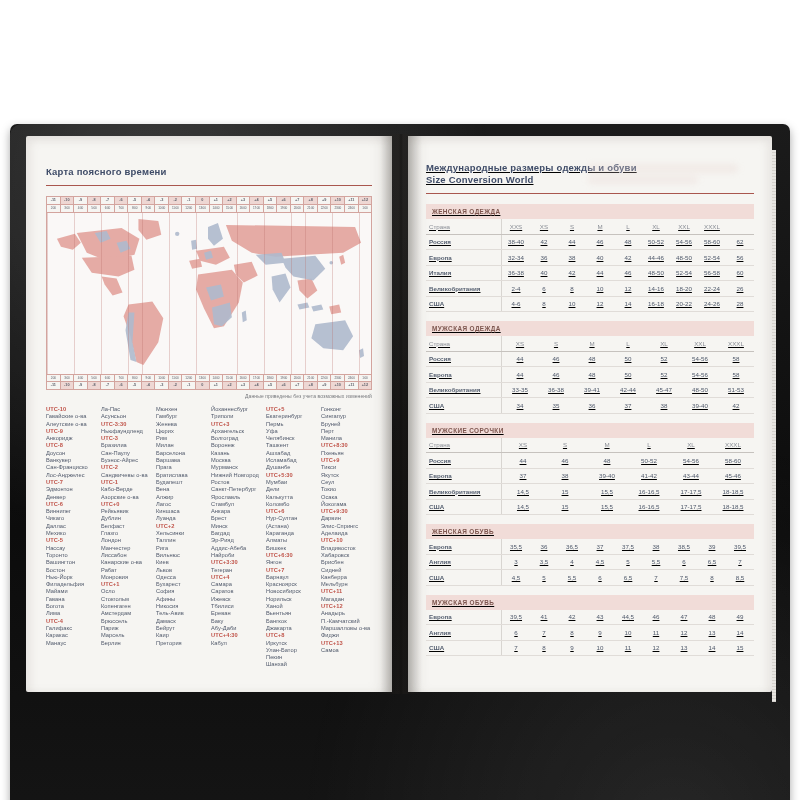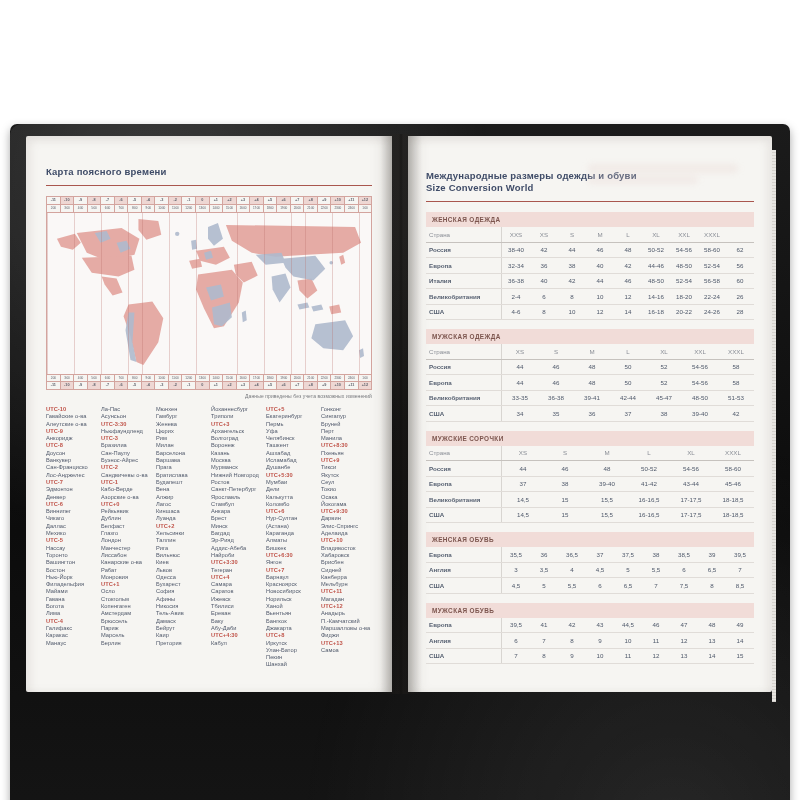--- a/index.html
+++ b/index.html
@@ -447,21 +447,21 @@
               <div class="tz-item">Маршалловы о-ва</div>
               <div class="tz-item">Фиджи</div>
               <div class="tz-item utc">UTC+13</div>
               <div class="tz-item">Самоа</div>
             </div>
           </div>
       </div>
     </div>
 
     <div class="page right">
-      <div class="page-inner" style="padding:20px 18px;">
+      <div class="page-inner" style="padding:12px 18px;text-decoration:underline;">
         <div class="ghost" style="left:180px; top:28px; width:150px; height:9px;"></div>
         <div class="ghost" style="left:180px; top:40px; width:110px; height:8px;"></div>
 
         <div class="title-block">
           <div class="title-line">Международные размеры одежды и обуви</div>
           <div class="title-line">Size Conversion World</div>
         </div>
         <hr class="rule">
 
         <div>

